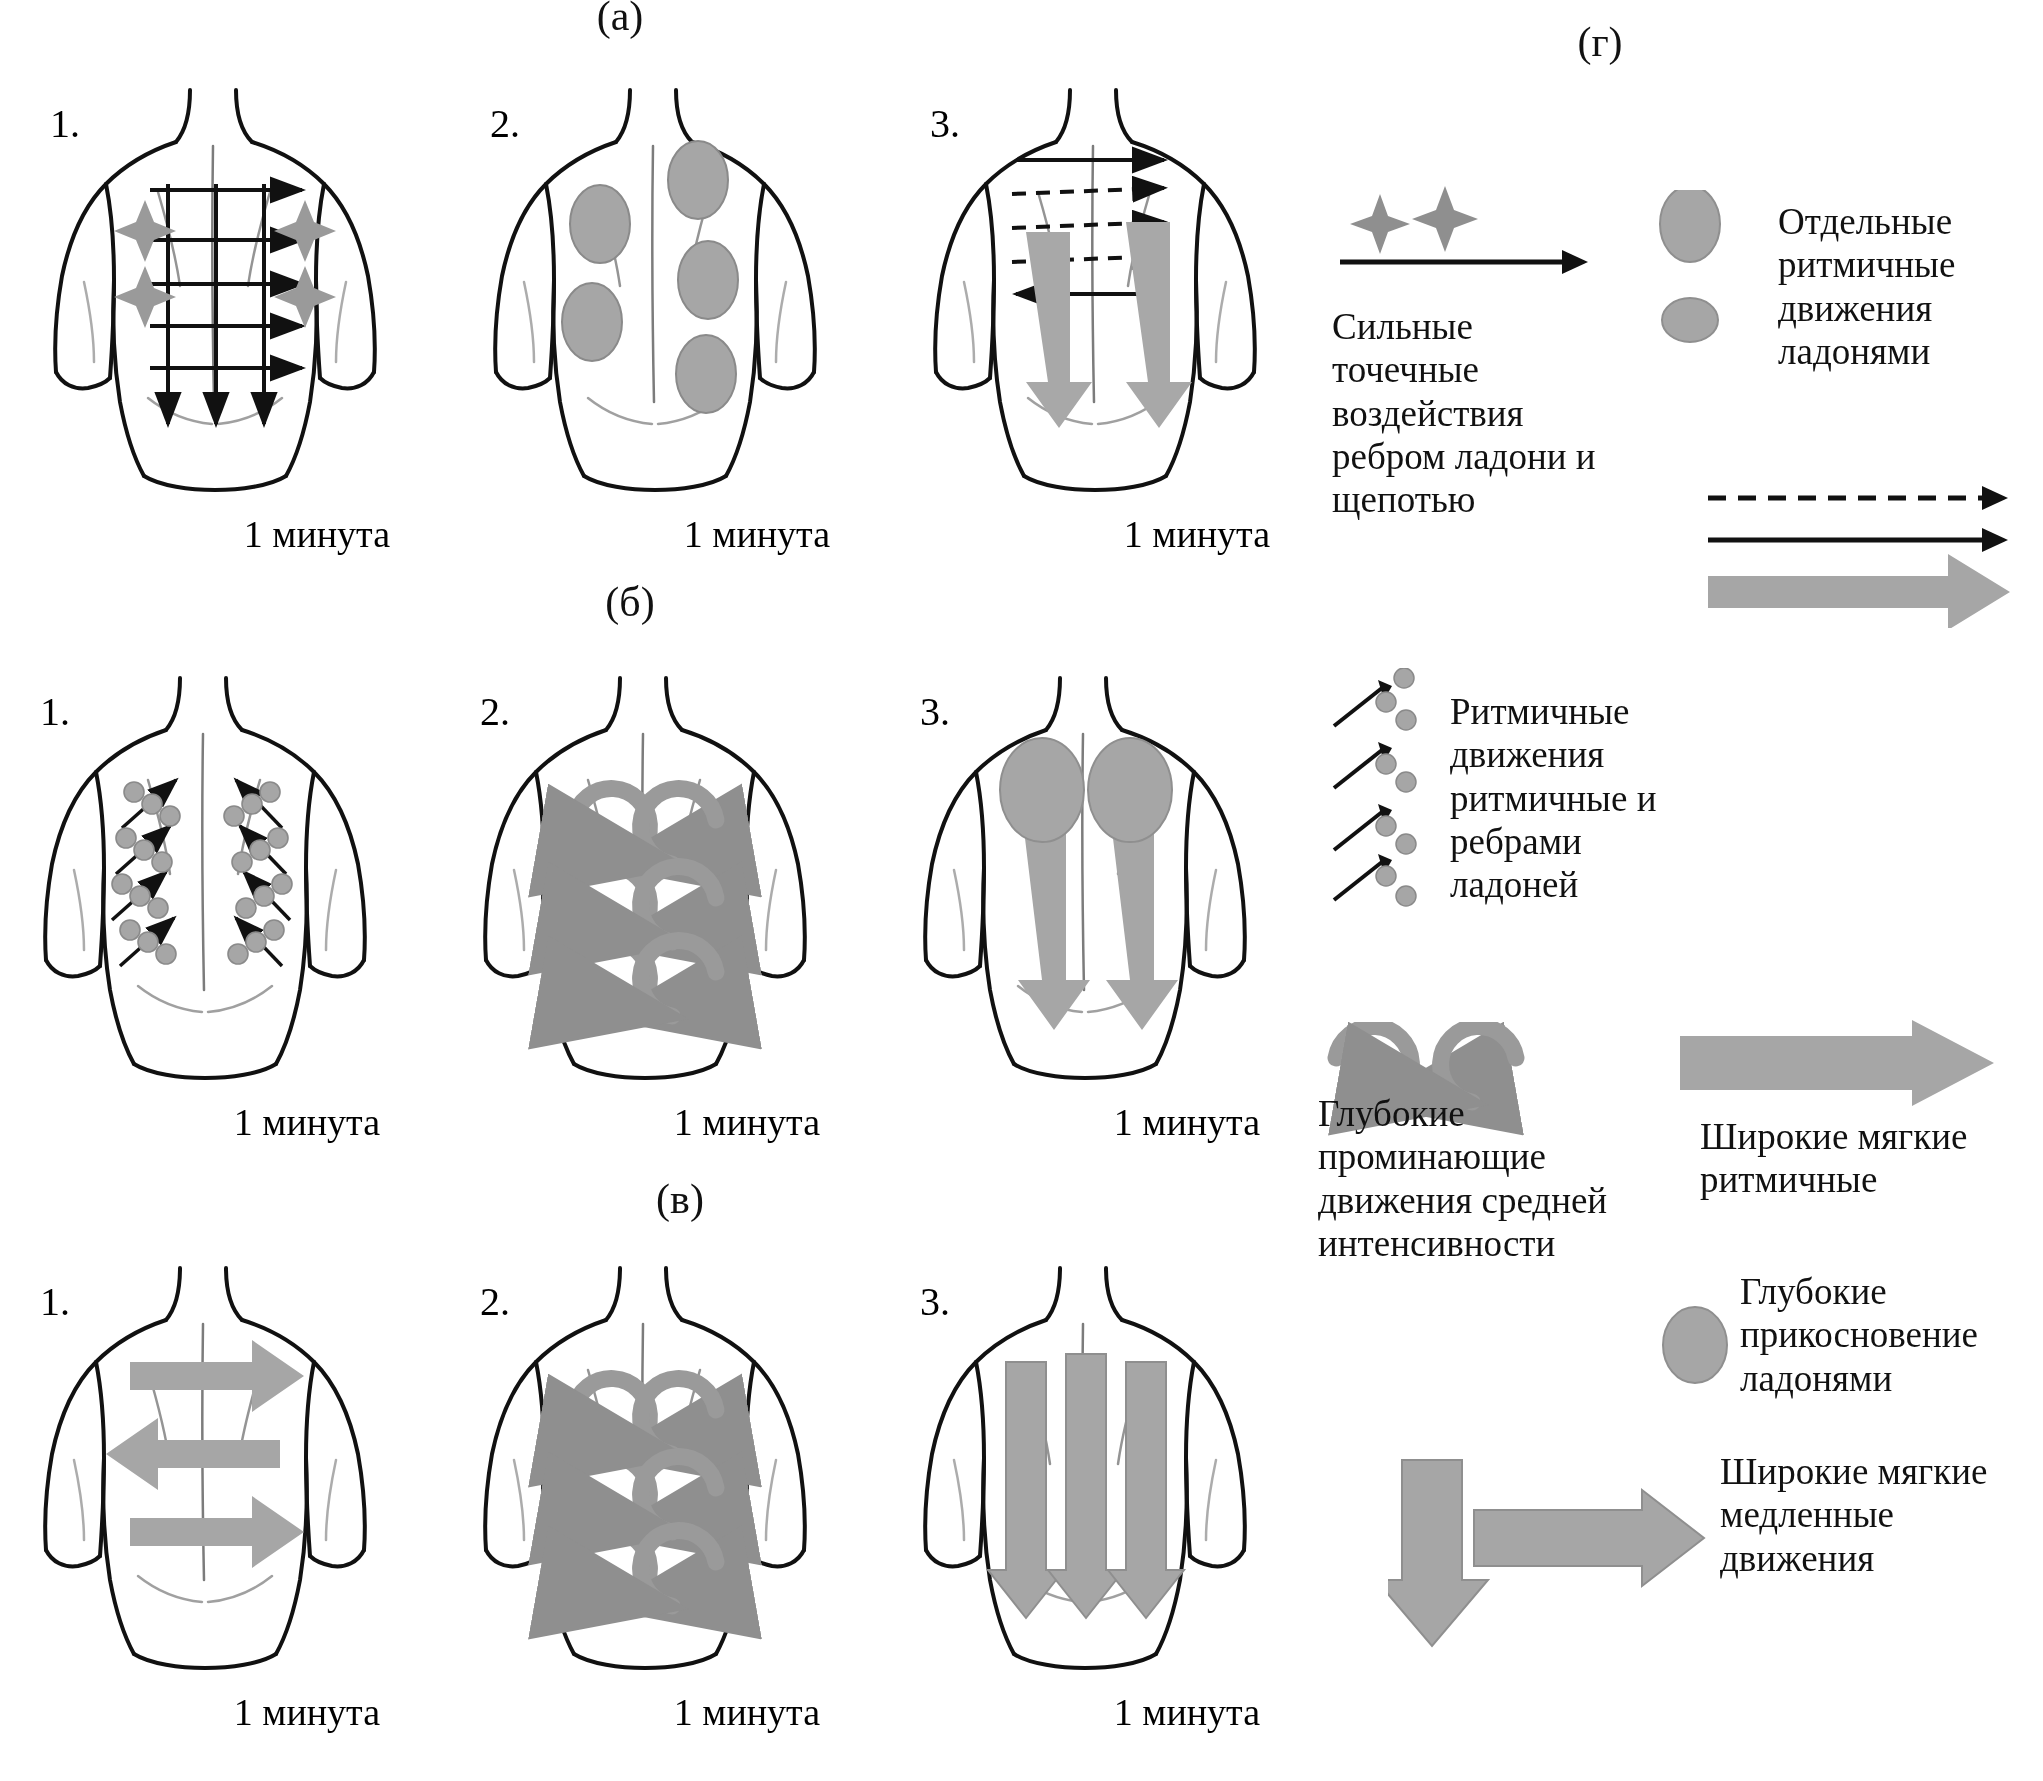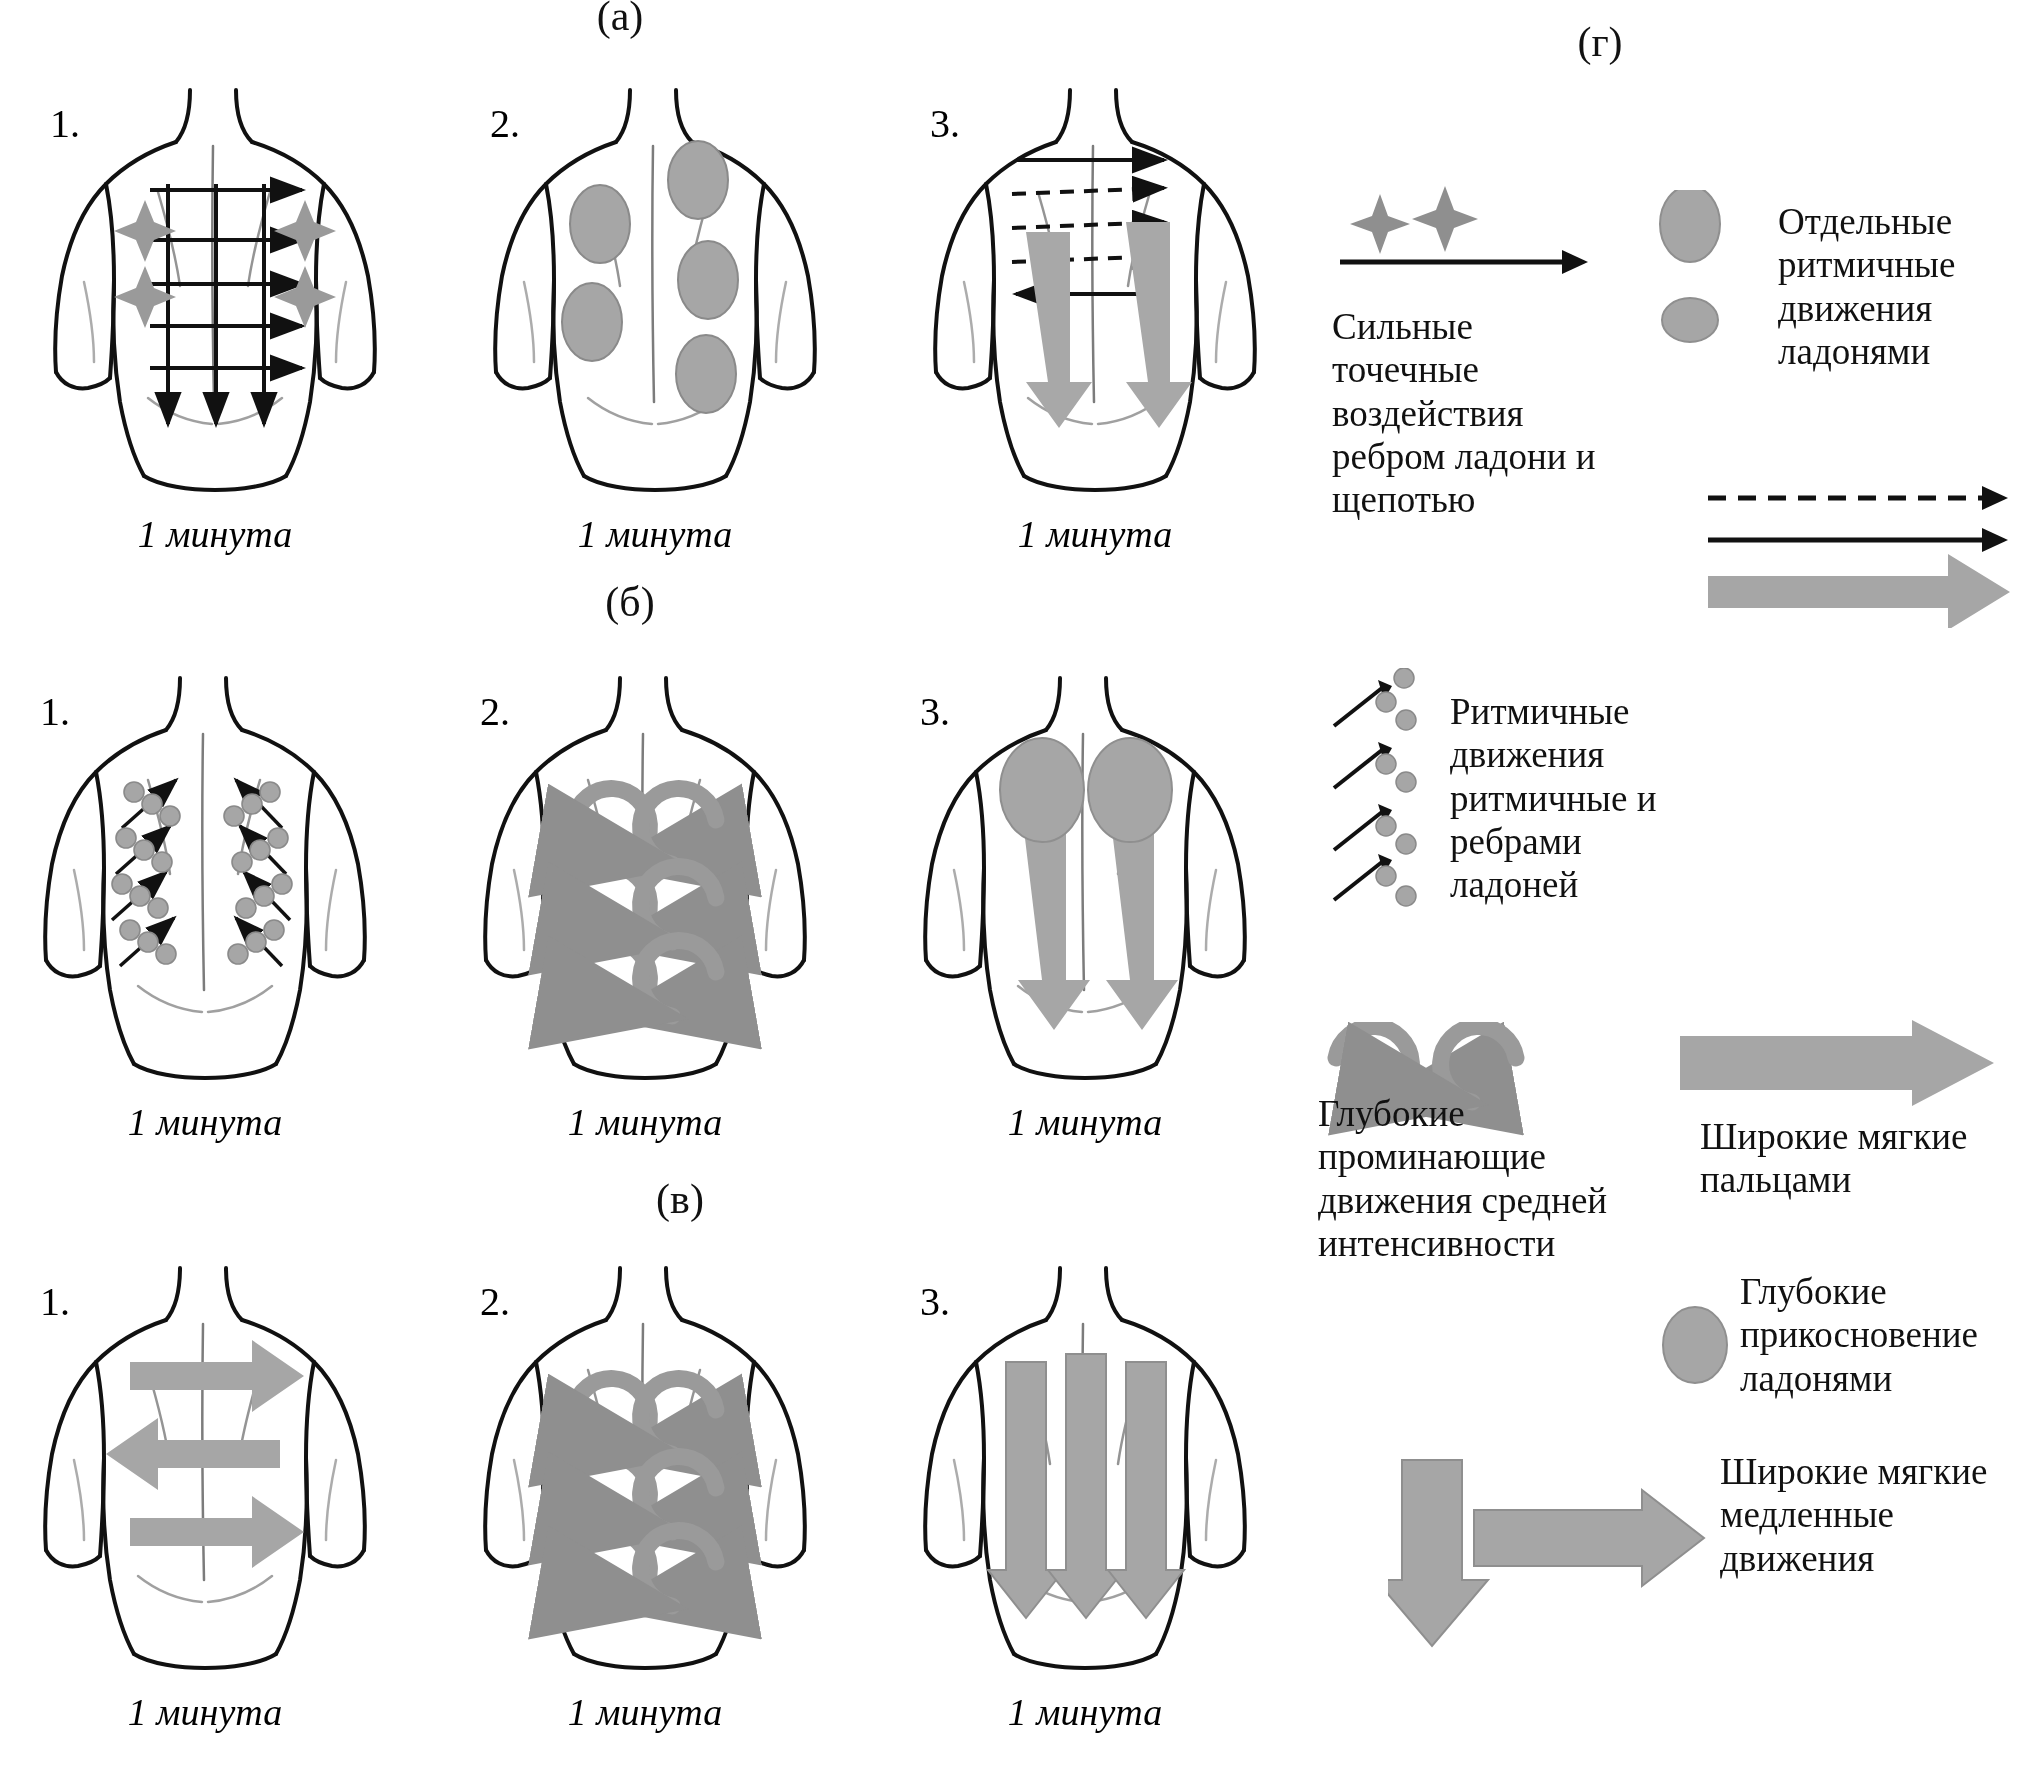--- a/index.html
+++ b/index.html
@@ -42,25 +42,24 @@
     left: 10px;
     top: 28px;
     font-size: 40px;
     font-family: "Liberation Serif", serif;
   }
   .panel .caption {
     position: absolute;
     left: 0;
     top: 440px;
     width: 350px;
-    text-align: center;
+    text-align: right;
     font-size: 38px;
     font-family: "Liberation Serif", serif;
     white-space: nowrap;
-    font-style: italic;
   }
   .panel .torso {
     position: absolute;
     left: 0;
     top: 0;
     width: 350px;
     height: 430px;
   }
 
   
@@ -369,21 +368,21 @@
     <g fill="none" stroke="#9a9a9a" stroke-width="17" stroke-linecap="round" marker-end="url(#arrowGreyS)">
       <path d="M16 36 a38 38 0 1 1 44 44"></path>
       <path d="M196 36 a38 38 0 1 0 -44 44"></path>
     </g>
   </svg>
   <div class="legend-text" style="left:1318px; top:1092px; width:300px;">Глубокие проминающие движения средней интенсивности</div>
 
   <svg class="legend-svg" style="left:1672px; top:1018px; width:330px; height:90px;" viewBox="0 0 330 90">
     <path d="M8 18 h232 v-16 l82 43 l-82 43 v-16 h-232 z" fill="#a6a6a6"></path>
   </svg>
-  <div class="legend-text" style="left:1700px; top:1115px; width:330px;">Широкие мягкие пальцами</div>
+  <div class="legend-text" style="left:1700px; top:1115px; width:330px;">Широкие мягкие ритмичные</div>
 
   <svg class="legend-svg" style="left:1650px; top:1300px; width:90px; height:90px;" viewBox="0 0 90 90">
     <ellipse cx="45" cy="45" rx="32" ry="38" fill="#a6a6a6" stroke="#8f8f8f" stroke-width="2"></ellipse>
   </svg>
   <div class="legend-text" style="left:1740px; top:1270px; width:300px;">Глубокие прикосновение ладонями</div>
 
   <svg class="legend-svg" style="left:1388px; top:1450px; width:320px; height:230px;" viewBox="0 0 320 230">
     <path d="M14 10 h60 v120 h26 l-56 66 l-56 -66 h26 z" fill="#a6a6a6" stroke="#8f8f8f" stroke-width="2"></path>
     <path d="M86 60 h168 v-20 l62 48 l-62 48 v-20 h-168 z" fill="#a6a6a6" stroke="#8f8f8f" stroke-width="2"></path>
   </svg>

